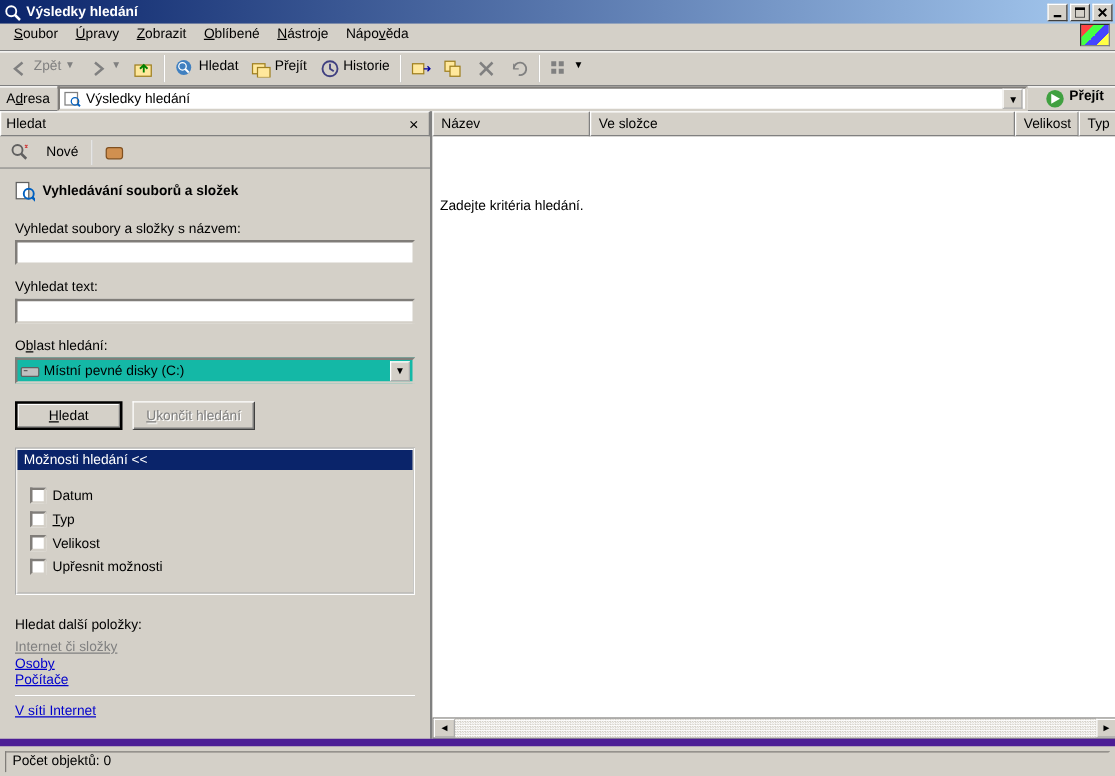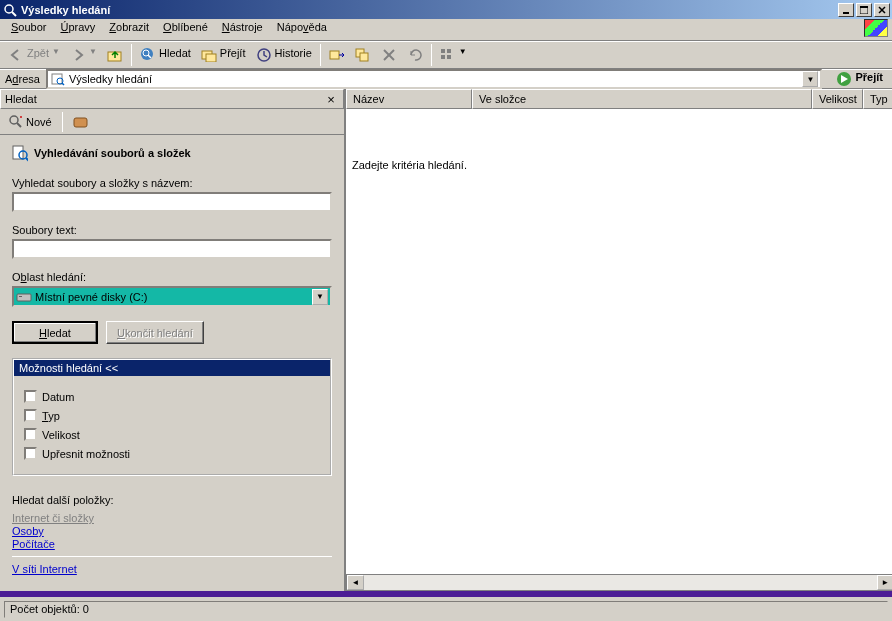--- a/index.html
+++ b/index.html
@@ -35,21 +35,21 @@
 
 
 .main-area { flex: 1; display: flex; min-height: 0; }
 
 
 .search-pane { width: 358px; display: flex; flex-direction: column; border-right: 2px solid #808080; }
 .search-header { height: 20px; display: flex; align-items: center; background: #d4d0c8; border: 1px solid; border-color: #fff #808080 #808080 #fff; padding: 0 4px; }
 .search-header .title { flex: 1; }
 .search-header .close { width: 16px; height: 14px; font-family: Arial; font-size: 13px;  cursor: pointer; text-align:center; }
 .search-toolbar { height: 26px; display: flex; align-items: center; gap: 2px; padding: 0 4px; border-bottom: 1px solid #808080; }
-.search-tb-btn { display: flex; align-items: center; gap: 2px; padding: 2px 4px; cursor: pointer; }
+.search-tb-btn { display: flex; align-items: center; gap: 13px; padding: 2px 4px; cursor: pointer; }
 .search-body { flex: 1; background: #d4d0c8; padding: 10px 12px; overflow-y: auto; }
 .search-title-row { display: flex; align-items: center; gap: 6px; font-weight: bold; margin-bottom: 16px; }
 
 .field-label { margin-bottom: 3px; margin-top: 12px; }
 .field-input { width: 320px; height: 20px; border: 2px inset #d4d0c8; background: white; padding: 0 3px; font-size: 11px; }
 .field-select { width: 320px; height: 21px; border: 2px inset #d4d0c8; background: #14b8a6; display: flex; align-items: center; padding: 0 2px; }
 .field-select .sel-text { flex: 1; }
 .field-select .sel-drop { width: 16px; height: 16px; background: #d4d0c8; border: 1px outset #fff; display:flex;align-items:center;justify-content:center;font-size:8px; }
 
 .btn-row { margin-top: 14px; display: flex; gap: 8px; }
@@ -287,21 +287,21 @@
               <circle cx="11" cy="11" r="4" fill="none" stroke="#0060c0" stroke-width="1.5"></circle>
               <line x1="14" y1="14" x2="17" y2="17" stroke="#0060c0" stroke-width="2"></line>
             </svg>
           </span>
         <span>Vyhledávání souborů a složek</span>
       </div>
 
       <div class="field-label">Vyhledat soubory a složky s názvem:</div>
       <input class="field-input" value="" style="">
 
-      <div class="field-label">Soubory text:</div>
+      <div class="field-label">Vyhledat text:</div>
       <input class="field-input" value="" style="">
 
       <div class="field-label"><span>O</span><u>b</u><span>last hledání:</span></div>
       <div class="field-select">
         <span class="tb-icon" style="margin-right:3px">
             <svg width="16" height="12">
               <rect x="1" y="3" width="14" height="7" rx="1" fill="#c0c0c0" stroke="#606060"></rect>
               <rect x="3" y="5" width="3" height="1" fill="#606060"></rect>
             </svg>
           </span>

